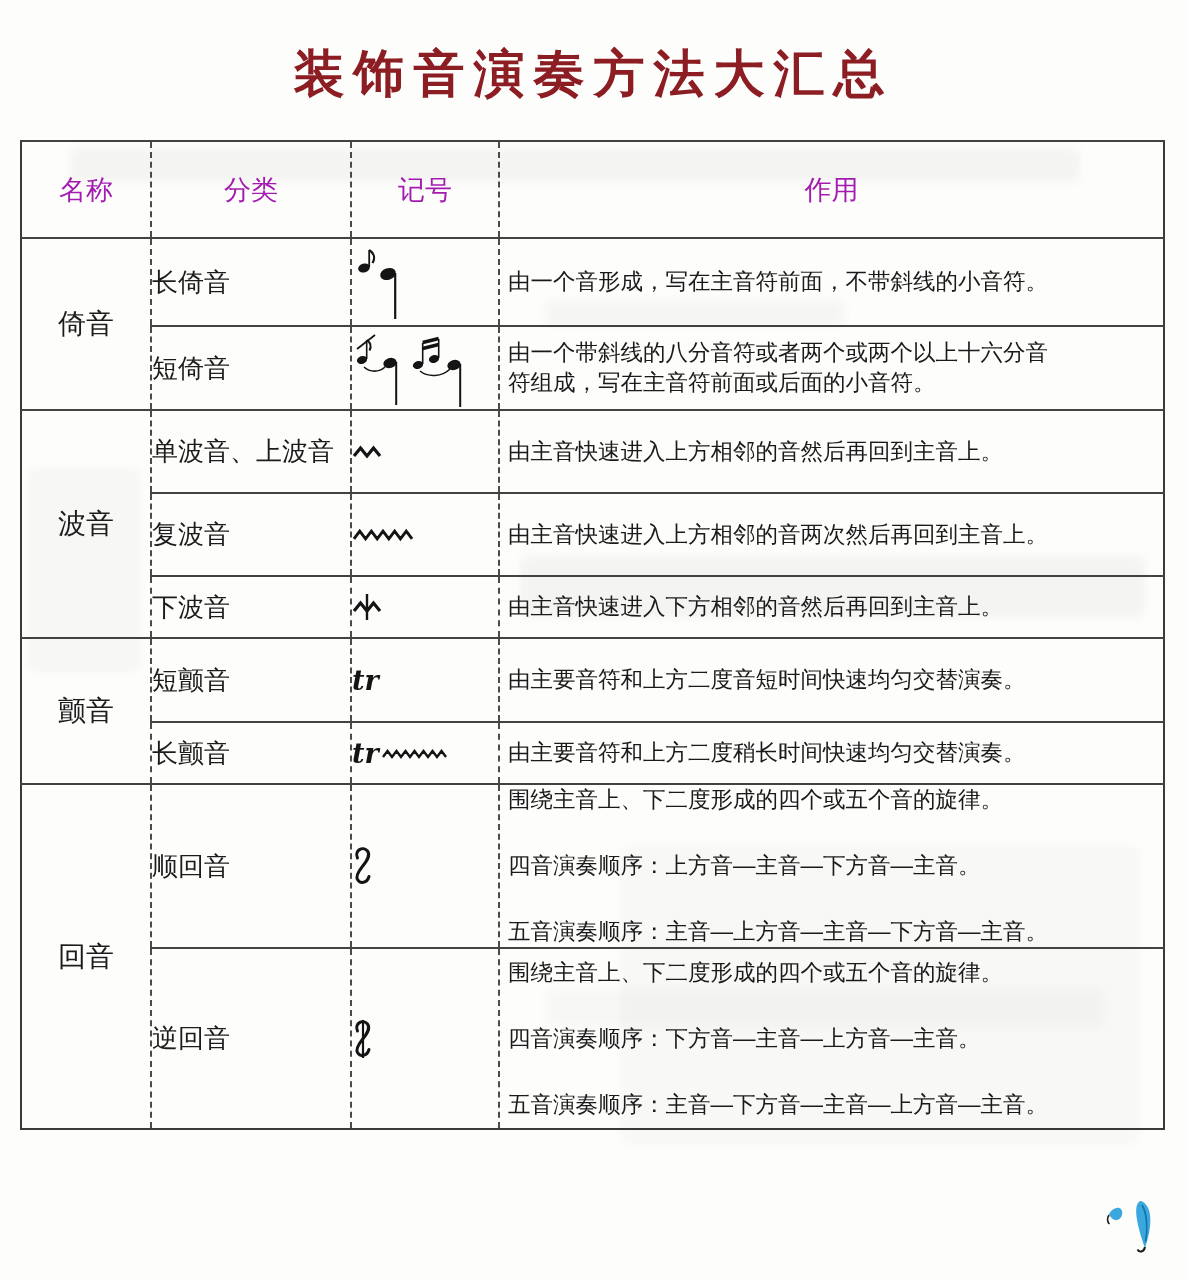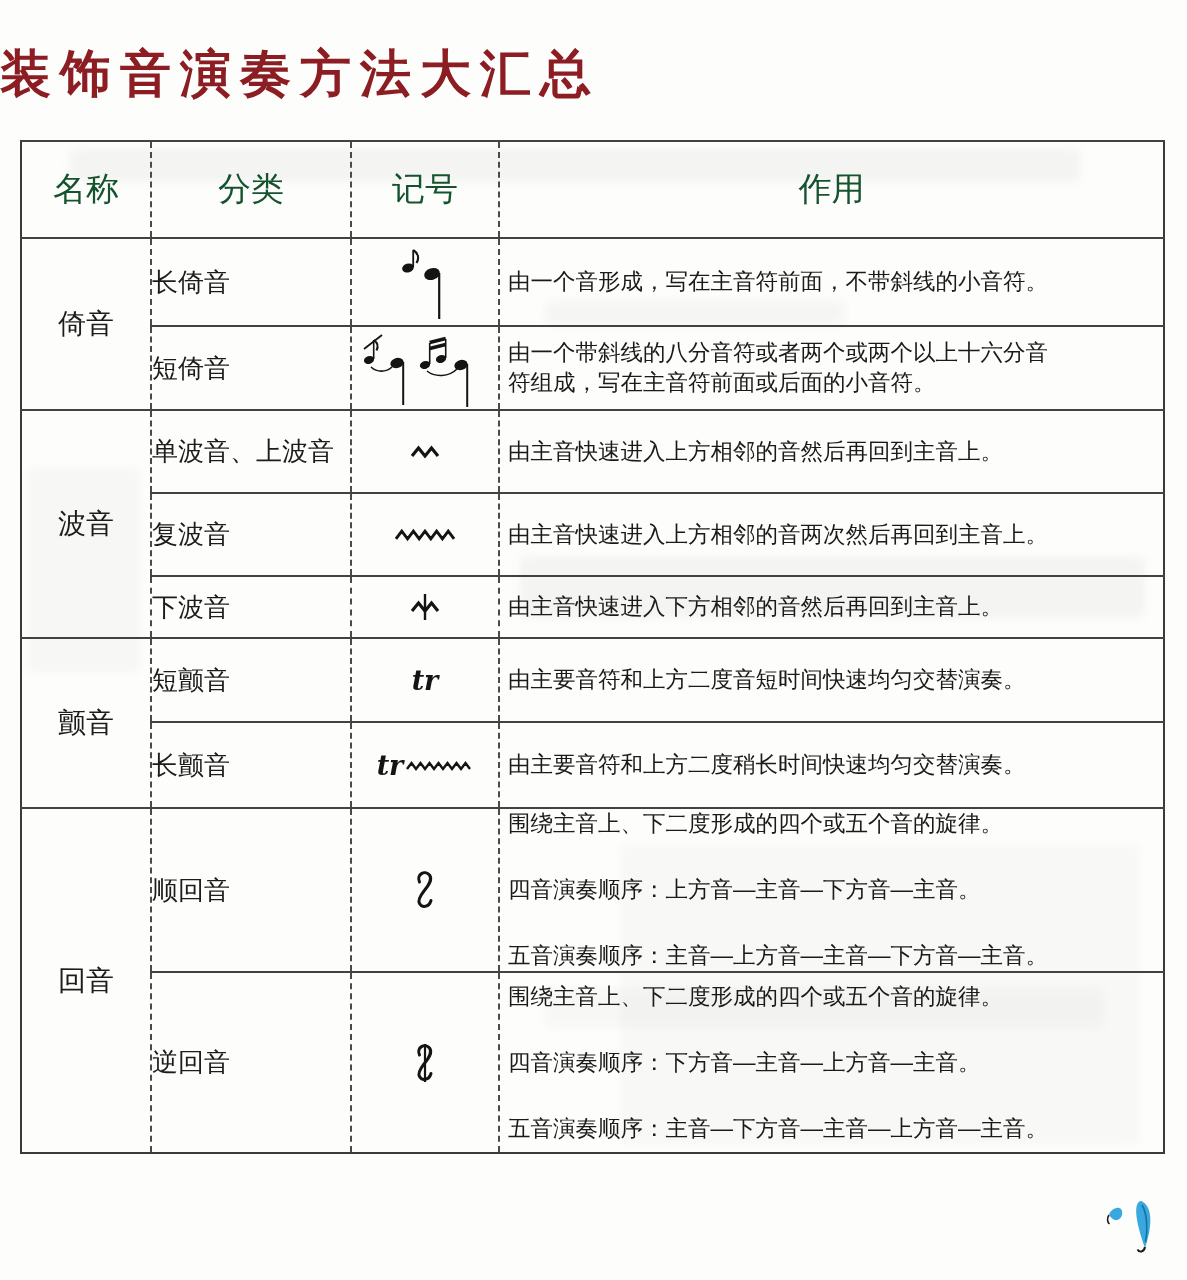--- a/index.html
+++ b/index.html
@@ -13,21 +13,21 @@
   .ghost{position:absolute;background:rgba(110,110,110,0.06);filter:blur(4px);border-radius:8px;z-index:0;}
   .g1{left:70px;top:148px;width:1010px;height:34px;}
   .g2{left:545px;top:300px;width:300px;height:26px;opacity:.8;}
   .g3{left:520px;top:556px;width:625px;height:62px;}
   .g4{left:28px;top:468px;width:112px;height:205px;opacity:.7;}
   .g5{left:620px;top:845px;width:520px;height:300px;opacity:.55;}
   .g6{left:545px;top:988px;width:560px;height:40px;opacity:.6;}
 
   .page-title{
     position:absolute;left:0;top:40px;width:100%;
-    margin:0;
+    text-align:center;margin:0;
     font-family:"DejaVu Serif","Liberation Serif",serif;
     font-weight:bold;font-size:51px;letter-spacing:9px;
     color:#8b1d23;z-index:2;
   }
 
   table.orn{
     position:absolute;left:20px;top:140px;z-index:2;
     width:1143px;border-collapse:collapse;table-layout:fixed;
     border:2.5px solid #3a3a3a;
     background:transparent;
@@ -41,27 +41,27 @@
     border-top:2px solid #424242;
     border-left:2px dashed #4a4a4a;
     vertical-align:middle;
     padding:0;background:transparent;
   }
   .orn .c1{border-left:none;}
 
   tr.h-row{height:97px;}
   tr.row-1{height:88px;}  tr.row-2{height:63px;}
   tr.row-3{height:83px;}  tr.row-4{height:83px;padding-left:20px;}  tr.row-5{height:62px;}
-  tr.row-6{height:84px;}  tr.row-7{height:86px;}
+  tr.row-6{height:84px;}  tr.row-7{height:62px;}
   tr.row-8{height:164px;} tr.row-9{height:181px;}
 
-  .orn th{font-size:33px;font-weight:400;text-align:center;color:#14532d;}
+  .orn th{font-size:27px;font-weight:400;text-align:center;color:#a21caf;}
   td.g-name{font-size:28px;text-align:center;color:#1c1c1c;}
   td.cat{font-size:26px;color:#1c1c1c;}
-  td.sym{text-align:center;}
+  td.sym{text-align:left;}
   td.eff{padding-left:8px;padding-right:4px;}
   .eff-wrap{display:flex;flex-direction:column;justify-content:center;}
   .eff-wrap div{font-size:22.5px;line-height:30px;}
   .gap-sm{justify-content:space-between;}
   .gap-lg{gap:36px;}
 
   .tr-text{
     font-family:"DejaVu Serif","Liberation Serif",serif;
     font-style:italic;font-weight:bold;font-size:27px;color:#141414;
     vertical-align:middle;

